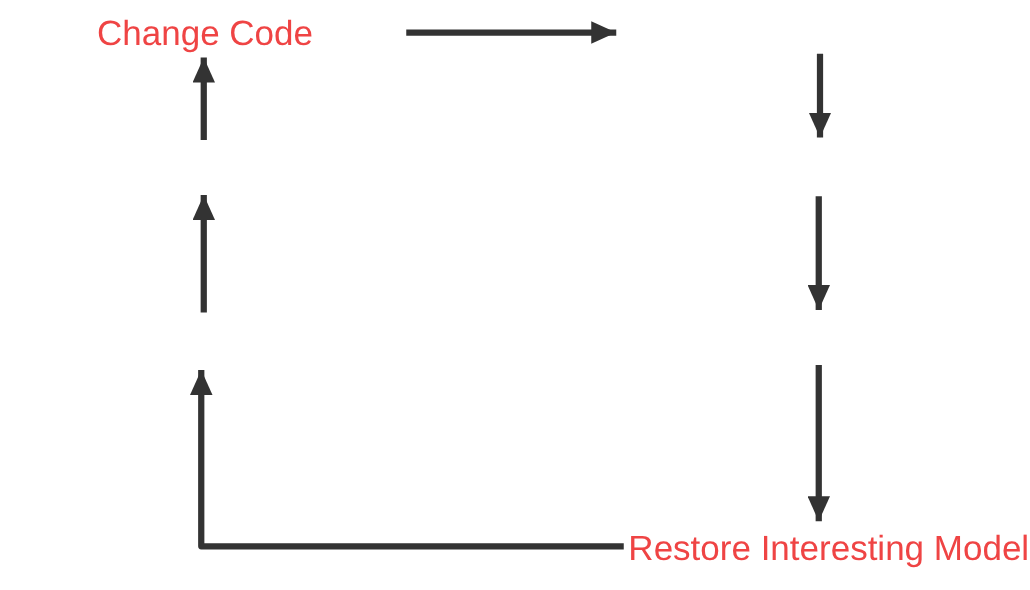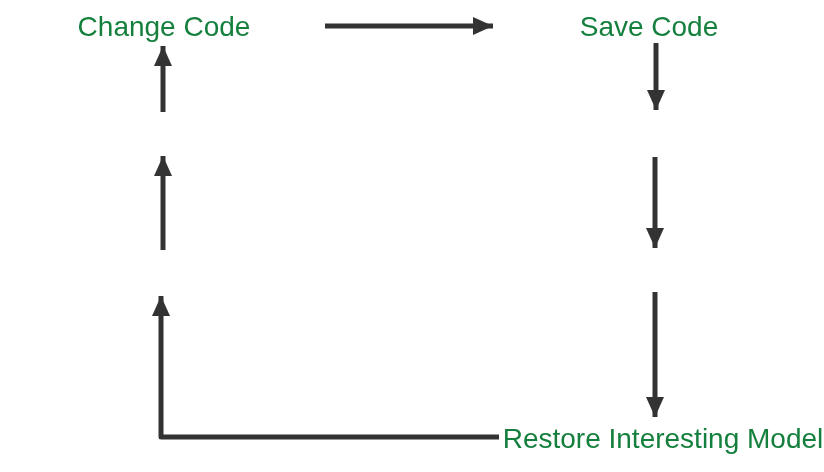--- a/index.html
+++ b/index.html
@@ -32,21 +32,21 @@
   .arrowhead {
     fill: #333333;
     stroke: none;
   }
   .node {
     position: absolute;
     transform: translate(-50%, -50%);
     white-space: nowrap;
     font-size: 28px;
     line-height: 1.15;
-    color: #15803d;
+    color: #ef4444;
   }
 </style>
 </head>
 <body>
 
 <div class="canvas">
 
   <svg class="edges" width="824" height="472" viewBox="0 0 824 472" xmlns="http://www.w3.org/2000/svg">
     <defs>
       <marker id="arrow" viewBox="0 0 10 9" refX="10" refY="4.5" markerWidth="4" markerHeight="3.6" orient="auto">
@@ -57,21 +57,20 @@
     <polyline class="edge" marker-end="url(#arrow)" points="656,43 656,110"></polyline>
     <polyline class="edge" marker-end="url(#arrow)" points="655,157 655,248"></polyline>
     <polyline class="edge" marker-end="url(#arrow)" points="655,292 655,417"></polyline>
     <polyline class="edge" marker-end="url(#arrow)" points="499,437 161,437 161,296"></polyline>
     <polyline class="edge" marker-end="url(#arrow)" points="163,250 163,156"></polyline>
     <polyline class="edge" marker-end="url(#arrow)" points="163,112 163,46"></polyline>
   </svg>
 
   <div class="node" style="left:164px; top:27px">Change Code</div>
 
-  <div class="node" style="left:649px; top:27px">Save Code</div>
 
 
 
 
 
   <div class="node" style="left:663px; top:439px">Restore Interesting Model</div>
 
 </div>
 
 </body></html>

